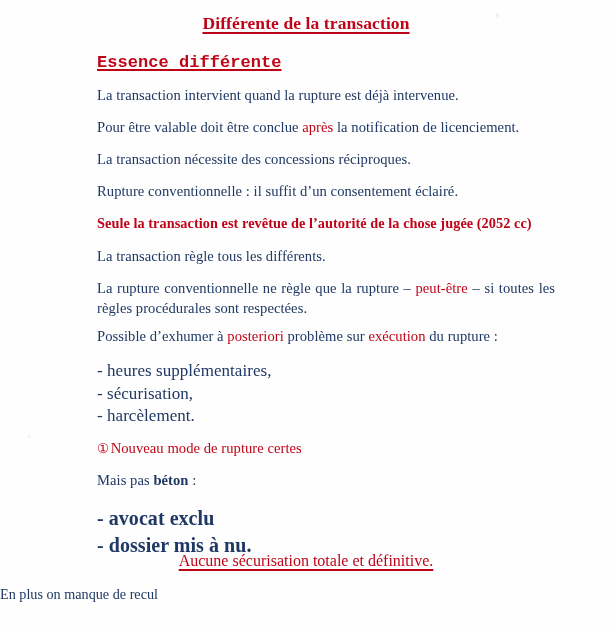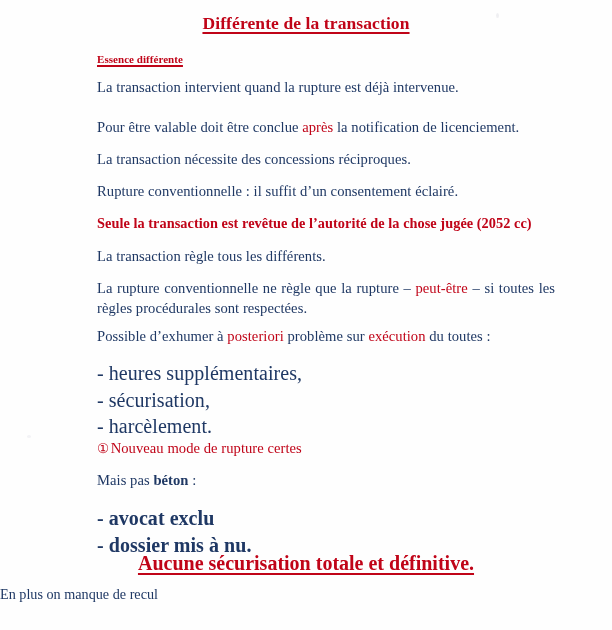--- a/index.html
+++ b/index.html
@@ -61,21 +61,22 @@
   .blk {
     position: absolute;
     left: 97px;
     font-size: 14.6px;
     line-height: 1.28;
     letter-spacing: 0.05px;
   }
 
   .head-ul {
     font-weight: bold;
-    font-size: 11px;
+    font-size: 17px;
+    font-family: Liberation Mono, monospace;
   }
   .head-ul .u {
     text-decoration: underline;
     text-underline-offset: 2px;
     text-decoration-thickness: 1.5px;
   }
 
   .head-plain {
     font-weight: bold;
     font-size: 14.3px;
@@ -86,21 +87,21 @@
   }
   .para.justify {
     width: 458px;
     text-align: justify;
     text-align-last: left;
     line-height: 1.35;
   }
 
   .list {
     line-height: 1.33;
-    font-size: 20px;
+    font-size: 17px;
   }
   .list div { white-space: pre; }
 
   .list.bold { font-weight: bold; font-size: 20px; }
 
   .circled {
     font-size: 13.5px;
     display: inline-block;
     transform: translateY(-0.5px);
     margin-right: 1.5px;
@@ -108,22 +109,22 @@
 
   b, .b { font-weight: bold; }
 
   
   .conclusion {
     position: absolute;
     left: 0;
     top: 552px;
     width: 612px;
     text-align: center;
-    font-size: 20px;
-    font-weight: bold;
+    font-size: 16px;
+    font-weight: normal;
   }
   .conclusion .u {
     text-decoration: underline;
     text-underline-offset: 2.5px;
     text-decoration-thickness: 1.6px;
   }
   .subconclusion {
     position: absolute;
     left: 0;
     top: 586px;
@@ -141,21 +142,21 @@
   <span class="speck" id="speck-l"></span>
 
   <div class="doc-title red">
     <span class="u">Différente de la transaction</span>
   </div>
 
   <div class="blk head-ul red" style="top:52px;">
     <span class="u">Essence différente</span>
   </div>
 
-  <div class="blk para navy" style="top:78px;">
+  <div class="blk para navy" style="top:86px;">
     <span>La transaction intervient quand la rupture est déjà intervenue.</span>
   </div>
 
   <div class="blk para navy" style="top:118px;">
     <span>Pour être valable doit être conclue </span><span class="red">après</span><span> la notification de licenciement.</span>
   </div>
 
   <div class="blk para navy" style="top:150px;">
     <span>La transaction nécessite des concessions réciproques.</span>
   </div>
@@ -170,21 +171,21 @@
 
   <div class="blk para navy" style="top:247px;">
     <span>La transaction règle tous les différents.</span>
   </div>
 
   <div class="blk para justify navy" style="top:279px;">
     <span>La rupture conventionnelle ne règle que la rupture – </span><span class="red">peut-être</span><span> – si toutes les règles procédurales sont respectées.</span>
   </div>
 
   <div class="blk para navy" style="top:327px;">
-    <span>Possible d’exhumer à </span><span class="red">posteriori</span><span> problème sur </span><span class="red">exécution</span><span> du toutes :</span>
+    <span>Possible d’exhumer à </span><span class="red">posteriori</span><span> problème sur </span><span class="red">exécution</span><span> du rupture :</span>
   </div>
 
   <div class="blk list navy" style="top:360px;">
     <div>- heures supplémentaires,</div>
     <div>- sécurisation,</div>
     <div>- harcèlement.</div>
   </div>
 
   <div class="blk red" style="top:439px;">
     <span class="circled">①</span><span>Nouveau mode de rupture certes</span>

